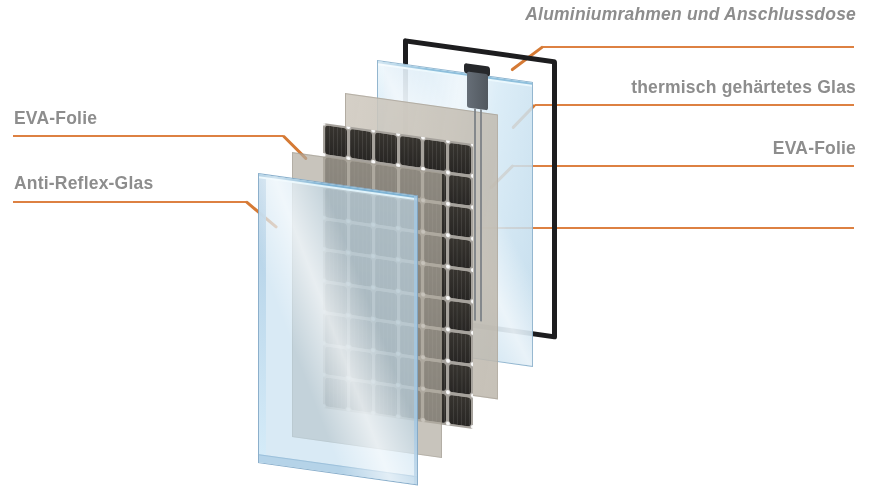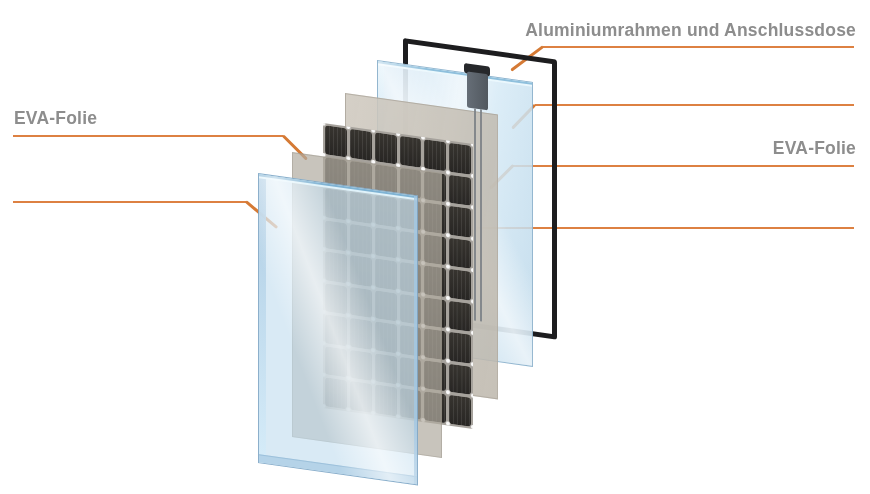--- a/index.html
+++ b/index.html
@@ -7,21 +7,21 @@
     position:relative;width:870px;height:494px;overflow:hidden;background:#fff;
     font-family:"Liberation Sans",sans-serif;
   }
   
   .lbl{
     position:absolute;font-weight:bold;font-size:17.5px;line-height:21px;
     color:#8d8d8d;white-space:nowrap;letter-spacing:.2px;
   }
   .lbl.right{right:14px;text-align:right;}
   .lbl.left{left:14px;text-align:left;}
-  #lblFrame{top:20px;}
+  #lblFrame{top:4px;font-style:italic;}
   #lblGlassBack{top:77px;}
   #lblEvaRight{top:138px;}
   #lblCells{top:201px;}
   #lblEvaLeft{top:108px;}
   #lblAntiReflex{top:173px;}
   
   .lead-h{position:absolute;height:2px;background:#dd8142;}
   .lead-d{position:absolute;height:2.5px;background:#d57a35;transform-origin:0 50%;border-radius:2px;}
   #lh1{left:543px;top:46px;width:311px;}
   #ld1{left:511px;top:69px;width:40px;transform:rotate(-36.9deg);}
@@ -183,30 +183,32 @@
     <div class="inner rimT"></div>
     <div class="inner edgeB"></div>
     <div class="inner edgeR"></div>
     <div class="inner sheen"></div>
   </div>
 
   <div class="lbl right" id="lblFrame">Aluminiumrahmen und Anschlussdose</div>
   <div class="lead-h" id="lh1"></div>
   <div class="lead-d" id="ld1"></div>
 
+  <div class="lbl right" id="lblGlassBack">thermisch gehärtetes Glas</div>
   <div class="lead-h" id="lh2"></div>
   <div class="lead-d" id="ld2"></div>
 
   <div class="lbl right" id="lblEvaRight">EVA-Folie</div>
   <div class="lead-h" id="lh3"></div>
   <div class="lead-d" id="ld3"></div>
 
   <div class="lead-h" id="lh4"></div>
   <div class="lead-d" id="ld4"></div>
 
   <div class="lbl left" id="lblEvaLeft">EVA-Folie</div>
   <div class="lead-h" id="lh5"></div>
   <div class="lead-d" id="ld5"></div>
 
+  <div class="lbl left" id="lblAntiReflex">Anti-Reflex-Glas</div>
   <div class="lead-h" id="lh6"></div>
   <div class="lead-d" id="ld6"></div>
 
 </div>
 
 </body></html>

